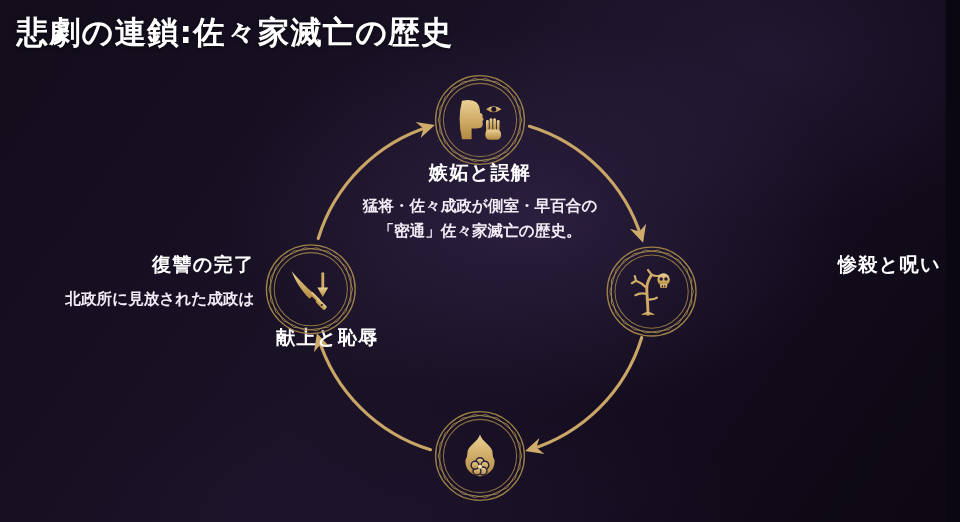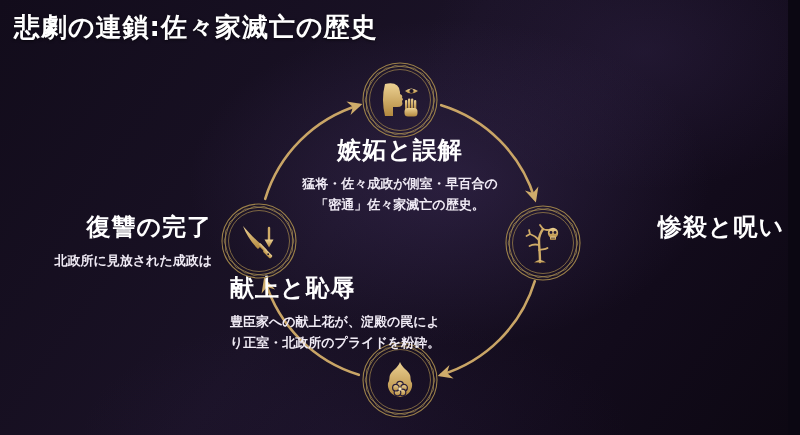--- a/index.html
+++ b/index.html
@@ -18,21 +18,21 @@
     font-size:26px;font-weight:bold;letter-spacing:1px;color:#ffffff;
     text-shadow:0 1px 3px rgba(0,0,0,.6);
   }
   svg.arrows{position:absolute;left:0;top:0;}
   .badge{position:absolute;width:80px;height:80px;}
   .b-top{left:360px;top:60px;}
   .b-right{left:503px;top:203px;}
   .b-bottom{left:360px;top:340px;}
   .b-left{left:219px;top:201px;}
   .ntext{position:absolute;}
-  .ntext h2{margin:0 0 7px;font-size:24px;font-weight:bold;color:#ffffff;letter-spacing:1px;font-family:Liberation Mono, monospace;}
+  .ntext h2{margin:0 0 7px;font-size:16px;font-weight:bold;color:#ffffff;letter-spacing:1px;font-family:Liberation Mono, monospace;}
   .ntext p{margin:0;font-size:13px;font-weight:600;line-height:1.62;color:#f0ebf5;white-space:nowrap;}
   .t-top{left:240px;top:134px;width:320px;text-align:center;}
   .t-right{left:572px;top:211px;width:212px;text-align:right;}
   .t-bottom{left:230px;top:272px;width:340px;text-align:left;}
   .t-left{left:-20px;top:211px;width:232px;text-align:right;}
   .ring{stroke:#9c8149;fill:none;}
   .ring-poly{stroke:#a98e52;fill:none;stroke-width:.8;opacity:.9;}
 </style>
 </head>
 <body>
@@ -129,21 +129,20 @@
             <circle cx="2.5" cy="3.5" r="3.3"></circle>
             <circle cx="-2.5" cy="3.5" r="3.3"></circle>
             <circle cx="-4.1" cy="-1.3" r="3.3"></circle>
             <circle r="1.7" fill="#f6e7bb" stroke="none"></circle>
           </g>
         </g>
       </svg>
     </div>
     <div class="ntext t-bottom">
       <h2>献上と恥辱</h2>
-      <p><span>豊臣家への献上花が、淀殿の罠によ</span><br><span>り正室・北政所のプライドを粉砕。</span></p>
     </div>
   </section>
 
   <section>
     <div class="badge b-left">
       <svg width="80" height="80" viewBox="0 0 80 80">
         <circle class="ring" cx="40" cy="40" r="37" stroke-width="1.1"></circle>
         <circle class="ring" cx="40" cy="40" r="30.5" stroke-width="0.9" opacity="0.85"></circle>
         <polygon class="ring-poly" points="74.80,40.00 69.28,58.81 54.46,71.66 35.05,74.45 17.21,66.30 6.61,49.80 6.61,30.20 17.21,13.70 35.05,5.55 54.46,8.34 69.28,21.19"></polygon>
         <polygon class="ring-poly" points="73.38,49.83 62.77,66.31 44.93,74.45 25.52,71.65 10.71,58.80 5.20,39.98 10.74,21.17 25.56,8.34 44.97,5.56 62.81,13.71 73.40,30.22"></polygon>

